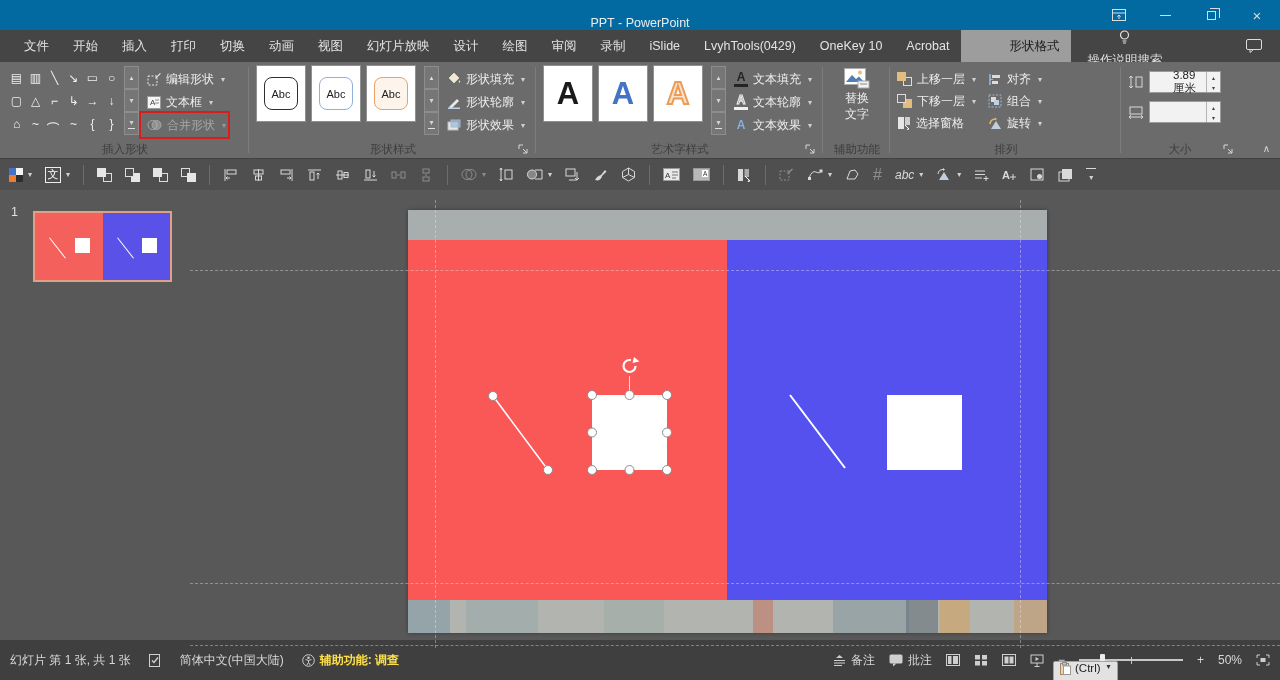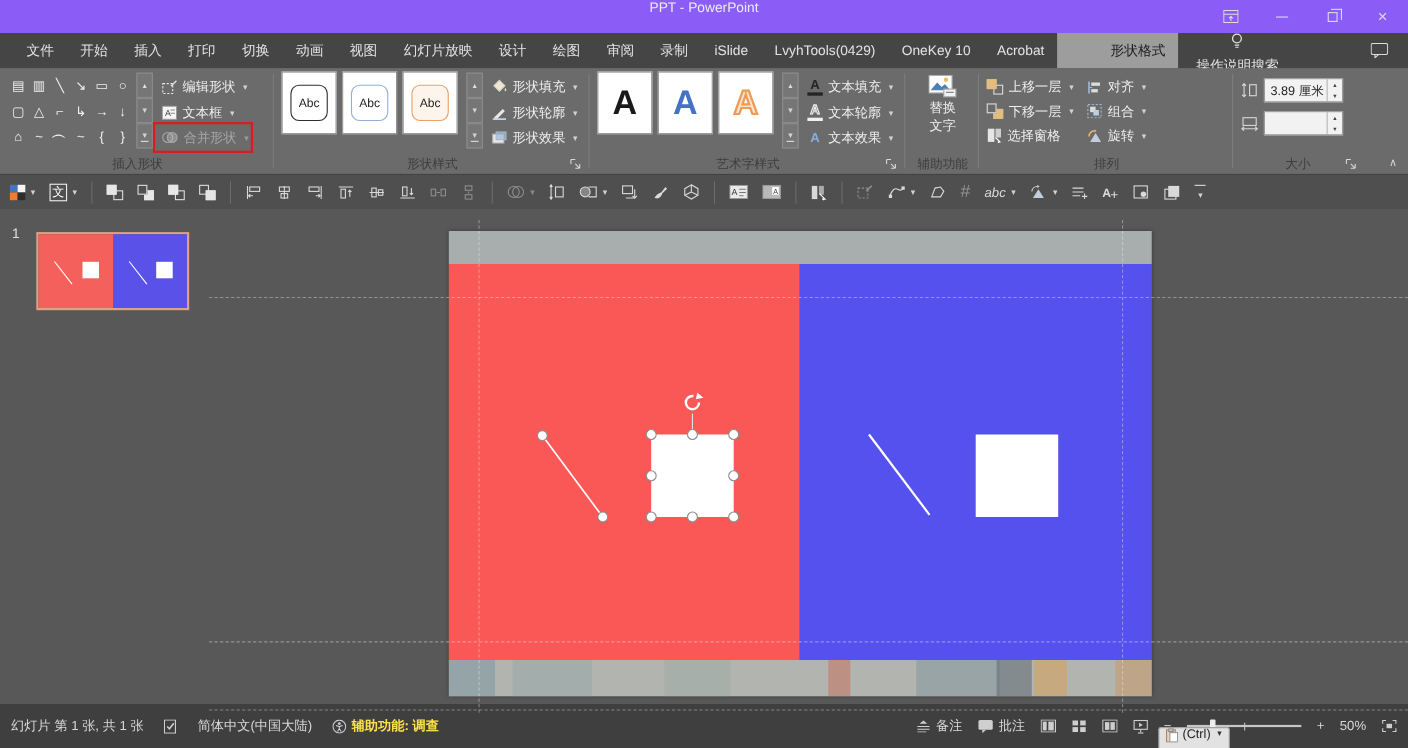--- a/index.html
+++ b/index.html
@@ -1,21 +1,21 @@
 <!DOCTYPE html>
 <html><head>
 <meta charset="utf-8">
 <style>
   * { margin:0; padding:0; box-sizing:border-box; }
   html,body { width:1280px; height:680px; overflow:hidden; }
   body { font-family:"Liberation Sans","DejaVu Sans",sans-serif; background:#585858; color:#e6e6e6; }
   .app { position:relative; width:1280px; height:680px; }
 
   
-  .titlebar { position:relative; height:30px; background:#8b5cf6; display:flex; align-items:flex-start; }
+  .titlebar { position:relative; height:30px; background:#0369a1; display:flex; align-items:flex-end; }
   .title { position:absolute; left:0; right:0; text-align:center; font-size:12.5px; color:#ececec; }
   .win-controls { margin-left:auto; display:flex; height:100%; z-index:2; }
   .wc { width:46px; height:100%; display:flex; align-items:center; justify-content:center; color:#dcdcdc; font-size:15px; }
   .minbar { width:11px; height:1px; background:#dcdcdc; display:inline-block; }
   .restore-ico { position:relative; width:9px; height:9px; border:1px solid #dcdcdc; display:inline-block; }
   .restore-ico::before { content:""; position:absolute; left:2px; top:-4px; width:9px; height:9px; border:1px solid #dcdcdc; border-left:none; border-bottom:none; }
 
   
   .tabbar { height:32px; background:#454545; display:flex; align-items:stretch; font-size:12.5px; padding-left:12px; }
   .tab { padding:0 12px; display:flex; align-items:center; color:#e3e3e3; cursor:default; white-space:nowrap; }
@@ -65,21 +65,21 @@
   .sq2 { position:relative; width:15px; height:14px; flex:none; }
   .sq2 i { position:absolute; width:9px; height:9px; border:1px solid #ddd; }
   .sq2 .bk { right:0; bottom:0; }
   .sq2 .fr { left:0; top:0; }
   .sq2.bring .fr { background:#e3bc7f; border-color:#e3bc7f; }
   .sq2.send .bk { background:#e3bc7f; border-color:#e3bc7f; }
   .sq2.send .fr { background:#6b6b6b; }
 
   .szrow { display:flex; align-items:center; gap:5px; height:26px; margin-top:4px; }
   .szbox { width:72px; height:22px; background:#f2f2f2; border:1px solid #9b9b9b; display:flex; align-items:center; }
-  .szval { flex:1; font-size:11.5px; color:#1f1f1f; padding-left:5px; }
+  .szval { flex:1; font-size:11.5px; color:#1f1f1f; padding-left:5px;margin-left:18px; }
   .spin { width:14px; height:100%; border-left:1px solid #b5b5b5; display:flex; flex-direction:column; }
   .spin span { flex:1; display:flex; align-items:center; justify-content:center; font-size:6px; color:#444; }
 
   
   .toolbar2 { height:32px; background:#4f4f4f; border-top:1px solid #414141; display:flex; align-items:center; padding:0 9px; gap:13px; color:#dadada; }
   .titem { display:flex; align-items:center; gap:3px; flex:none; }
   .tsep { width:1px; height:20px; background:#6c6c6c; flex:none; }
   .dim { opacity:.45; }
   .grid4 { width:14px; height:14px; display:grid; grid-template-columns:7px 7px; }
   .grid4 i:nth-child(1){background:#4472c4;} .grid4 i:nth-child(2){background:#f5f5f5;}

